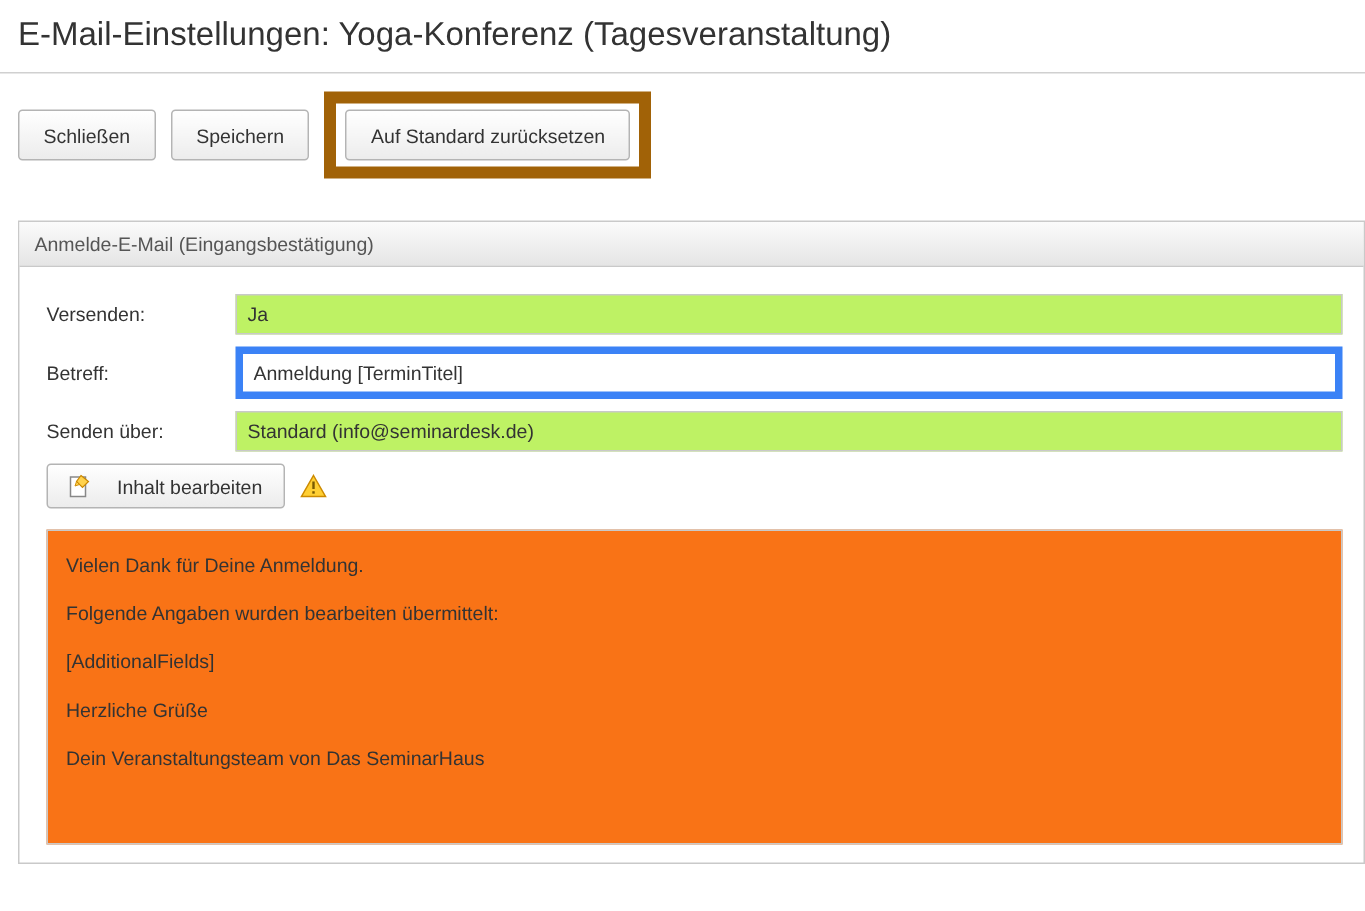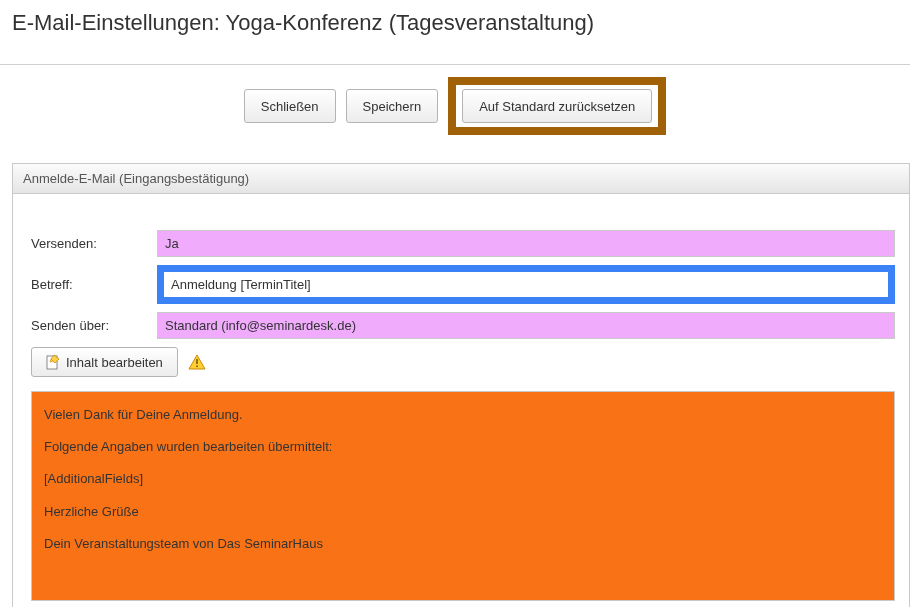--- a/index.html
+++ b/index.html
@@ -13,29 +13,28 @@
       background: #ffffff;
       color: #333;
       width: 910px;
       height: 607px;
       overflow: hidden;
     }
     .page-title {
       font-size: 22px;
       font-weight: normal;
       color: #333;
-      padding: 10px 12px 28px 12px;
+      padding: 10px 12px 12px 12px;
       border-bottom: 1px solid #d0d0d0;
     }
     .toolbar {
       padding: 12px 12px 10px 12px;
       display: flex;
       gap: 10px;
       align-items: center;
-      justify-content: center;
     }
     .btn {
       background: linear-gradient(to bottom, #ffffff, #ececec);
       border: 1px solid #b4b4b4;
       border-radius: 3px;
       padding: 8px 16px;
       font-family: inherit;
       font-size: 13px;
       color: #333;
       cursor: pointer;
@@ -51,52 +50,52 @@
       border: 1px solid #c9c9c9;
     }
     .panel-header {
       background: linear-gradient(to bottom, #fbfbfb, #e5e5e5);
       border-bottom: 1px solid #c9c9c9;
       padding: 7px 10px;
       color: #555;
       font-size: 13px;
     }
     .panel-body {
-      padding: 36px 14px 12px 18px;
+      padding: 18px 14px 12px 18px;
     }
     .form-row {
       display: flex;
       align-items: center;
       margin-bottom: 8px;
     }
     .form-row label {
       width: 126px;
       color: #333;
       font-size: 13px;
     }
     .form-row .field {
       flex: 1;
     }
     .form-row input[type="text"] {
       width: 100%;
-      border: 7px solid #3b82f6;
+      border: 5px solid #3b82f6;
       padding: 5px 7px;
       font-family: inherit;
       font-size: 13px;
       color: #333;
       background: #fff;
     }
     .select-display {
       width: 100%;
       border: 1px solid #c9c9c9;
       padding: 5px 7px;
       font-family: inherit;
       font-size: 13px;
       color: #333;
-      background: #f0abfc;
+      background: #bef264;
       cursor: pointer;
     }
     .content-label {
       font-weight: bold;
       margin: 20px 0 6px 0;
       color: #333;
     }
     .content-toolbar {
       display: flex;
       align-items: center;
@@ -107,21 +106,21 @@
       background: linear-gradient(to bottom, #ffffff, #ececec);
       border: 1px solid #b4b4b4;
       border-radius: 3px;
       padding: 6px 14px;
       font-family: inherit;
       font-size: 13px;
       color: #333;
       cursor: pointer;
       display: inline-flex;
       align-items: center;
-      gap: 6px;
+      gap: 18px;
     }
     .edit-icon {
       display: inline-block;
       width: 14px;
       height: 16px;
       position: relative;
     }
     .edit-icon svg {
       display: block;
     }

